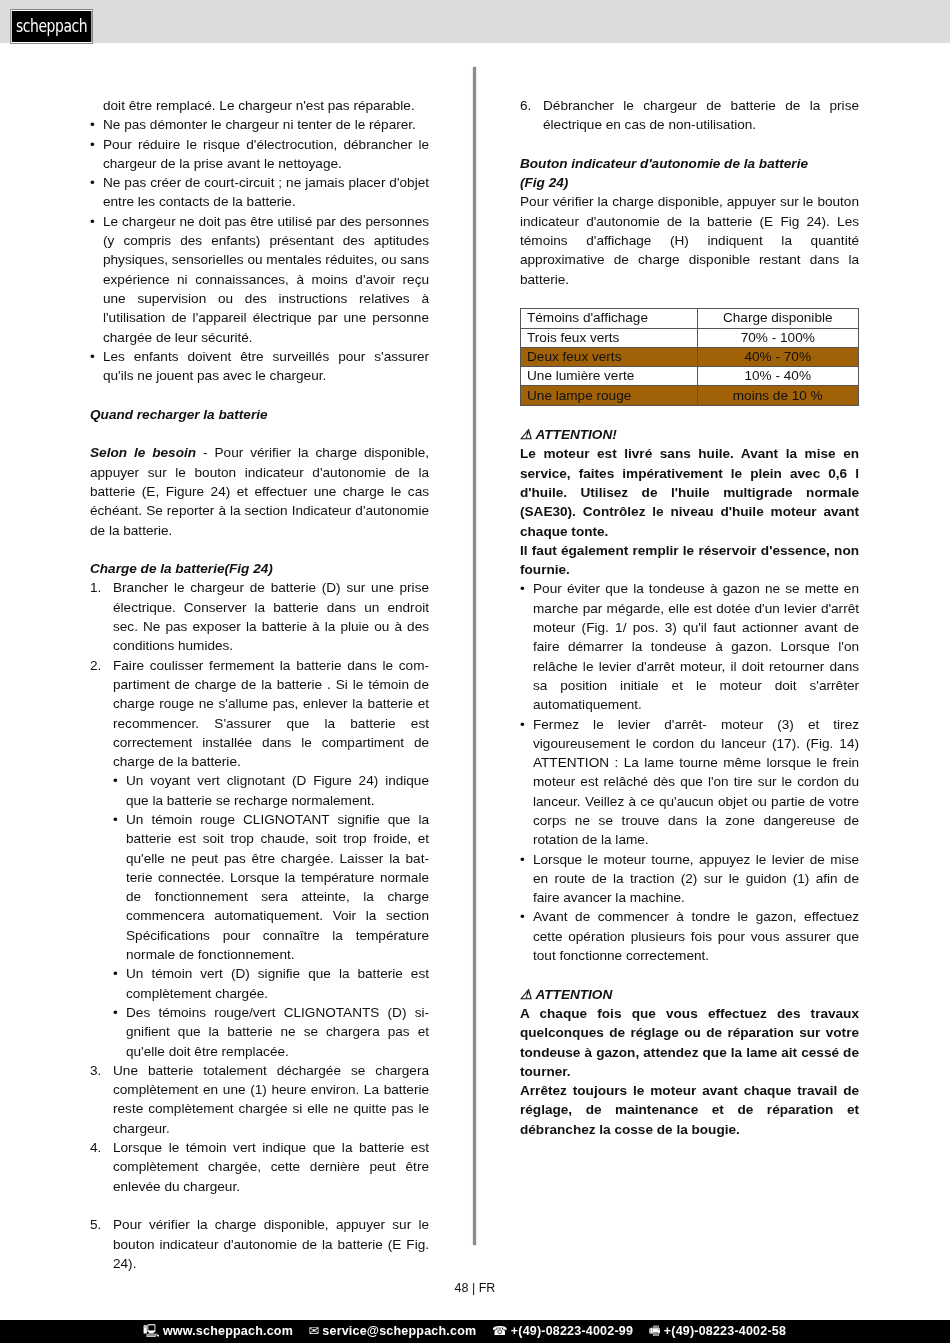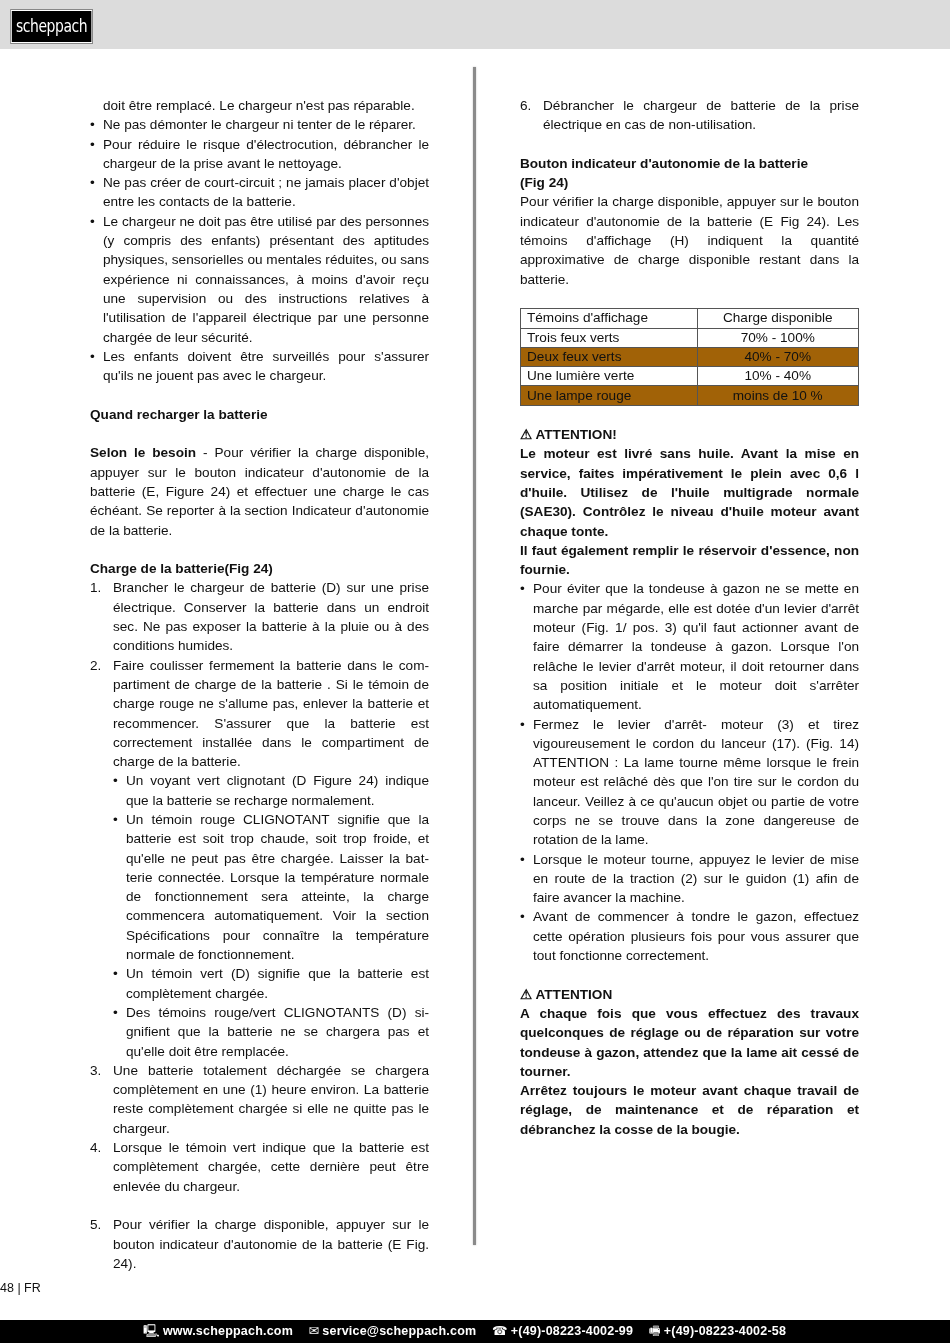--- a/index.html
+++ b/index.html
@@ -2,54 +2,54 @@
 <html><head>
 <meta charset="utf-8">
 <style>
   html, body { margin: 0; padding: 0; }
   body {
     width: 950px; height: 1343px; position: relative; overflow: hidden;
     background: #ffffff; color: #111;
     font-family: "Liberation Sans", sans-serif;
     font-size: 13.6px; line-height: 19.3px;
   }
-  .topbar { position: absolute; left: 0; top: 0; width: 950px; height: 49px; background: #dcdcdc; }
+  .topbar { position: absolute; left: 0; top: 0; width: 950px; height: 43px; background: #dcdcdc; }
   .logo {
     position: absolute; left: 11px; top: 10px; width: 80px; height: 31px;
     background: #000; border: 1px solid #fff; box-shadow: 0 0 0 1px #888;
     color: #fff; font-family: "DejaVu Sans", sans-serif; font-size: 17px;
     letter-spacing: -0.5px; line-height: 31px; text-align: center;
     transform: scaleX(0.82); transform-origin: left center; width: 97px;
   }
   .divider {
     position: absolute; left: 473px; top: 67px; width: 3px; height: 1178px;
     background: #8a8a8a; box-shadow: 0 0 2px #bbb;
   }
   .col { position: absolute; top: 80px; width: 339px; text-align: justify; margin-top: 16px; }
   .col.left { left: 90px; }
   .col.right { left: 520px; }
   p { margin: 0; }
   .gap { height: 19.3px; }
-  .bold { font-weight: bold; }
+  .bold { font-weight: bold; font-style: italic; }
   ul.bul { list-style: none; margin: 0; padding: 0; }
   ul.bul > li { position: relative; padding-left: 13px; }
   ul.bul > li::before { content: "•"; position: absolute; left: 0; top: 0; }
   ol.num { list-style: none; margin: 0; padding: 0; }
   ol.num > li { position: relative; padding-left: 23px; }
   ol.num > li > .n { position: absolute; left: 0; top: 0; }
   .warn-bold { font-weight: bold; }
   table.charge {
     border-collapse: collapse; width: 339px; margin: 0; font-size: 13.6px;
   }
   table.charge td {
     border: 1px solid #555; padding: 0 6px; height: 18.3px; line-height: 18px;
   }
   table.charge td.c2 { text-align: center; }
   table.charge tr.shade td { background: #a16207; }
-  .pagenum { position: absolute; left: 0; width: 950px; top: 1279px; text-align: left; font-size: 12.5px; }
+  .pagenum { position: absolute; left: 0; width: 950px; top: 1279px; text-align: center; font-size: 12.5px; }
   .footer {
     position: absolute; left: 0; top: 1320px; width: 950px; height: 23px;
     background: #000; color: #fff; font-weight: bold; font-size: 12.5px;
     line-height: 23px; letter-spacing: 0.2px;
   }
   .footer .inner { position: absolute; left: 143px; top: 0; white-space: nowrap; }
   .footer .item { margin-right: 12px; }
   .footer .ico { font-weight: normal; margin-right: 3px; }
 </style>
 </head>

